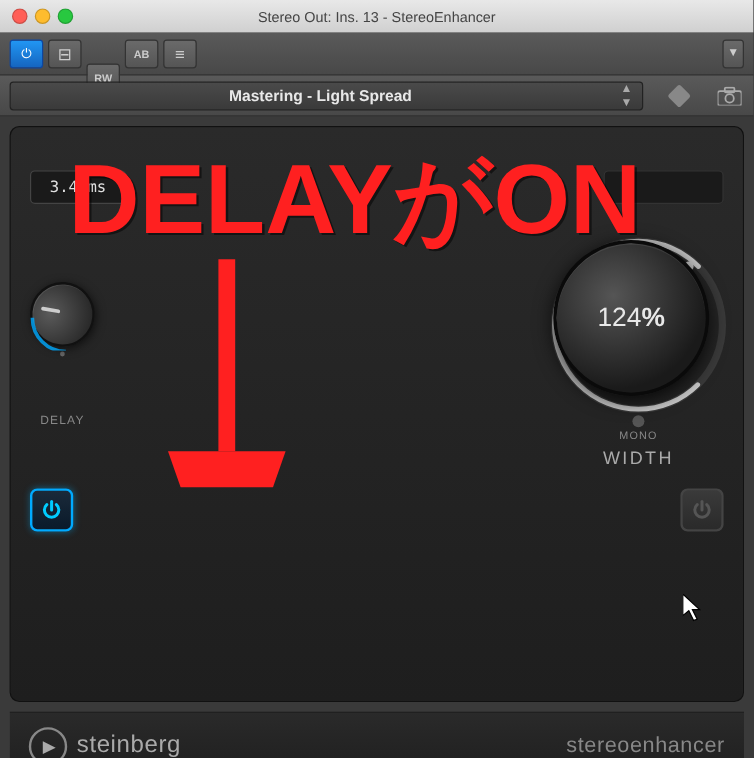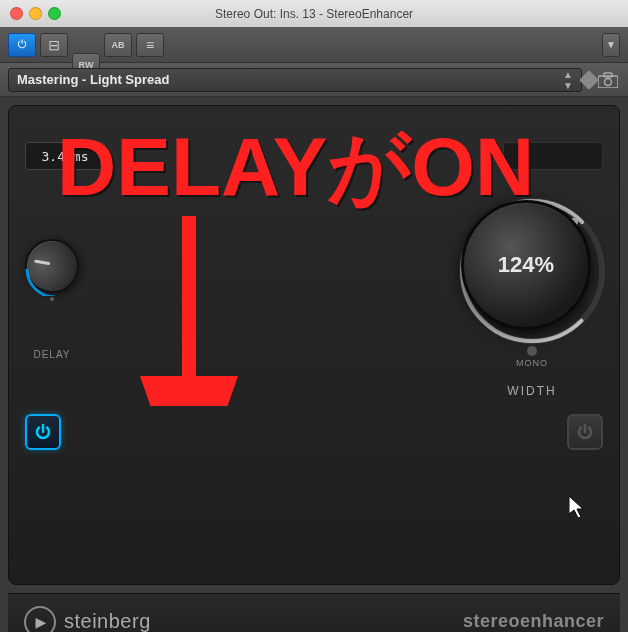--- a/index.html
+++ b/index.html
@@ -84,22 +84,23 @@
       font-size: 10px;
     }
 
     
     .preset-bar {
       height: 34px;
       background: linear-gradient(180deg, #5a5a5a 0%, #484848 100%);
       display: flex;
       align-items: center;
       padding: 0 8px;
-      gap: 0;
+      gap: 23px;
       border-bottom: 1px solid #333;
+      text-align: center;
     }
     .preset-selector {
       flex: 1;
       height: 24px;
       background: linear-gradient(180deg, #4a4a4a 0%, #3a3a3a 100%);
       border: 1px solid #222;
       border-radius: 3px;
       display: flex;
       align-items: center;
       padding: 0 8px;
@@ -271,21 +272,21 @@
     }
     .width-knob-center {
       position: absolute;
       top: 50%;
       left: 50%;
       transform: translate(-50%, -50%);
       text-align: center;
     }
     .width-value {
       font-size: 22px;
-      font-weight: 700;
+      font-weight: 400;
       color: #e8e8e8;
     }
     .width-unit {
       font-size: 22px;
       font-weight: 700;
       color: #e8e8e8;
     }
     .mono-label {
       font-size: 9px;
       color: #888;
@@ -367,21 +368,21 @@
     }
     .steinberg-text {
       font-size: 20px;
       font-weight: 400;
       color: #aaa;
       letter-spacing: 0.5px;
     }
     .stereoenhancer-text {
       font-size: 18px;
       color: #888;
-      font-weight: 700;
+      font-weight: 400;
       letter-spacing: 0.5px;
     }
 
     
     .cursor-overlay {
       position: absolute;
       bottom: 60px;
       right: 30px;
       z-index: 20;
       pointer-events: none;
@@ -477,21 +478,21 @@
           </svg>
           <div class="width-knob">
             <div class="width-knob-center">
               <span class="width-value">124</span><span class="width-unit">%</span>
             </div>
           </div>
         </div>
 
         <div style="width:10px;height:10px;background:#555;border-radius:50%;margin-top:4px;"></div>
         <span class="mono-label">MONO</span>
-        <span class="knob-label" style="margin-top:16px;font-size:12px;color:#aaa;letter-spacing:2px;text-align:right;">WIDTH</span>
+        <span class="knob-label" style="margin-top:6px;font-size:15px;color:#aaa;letter-spacing:2px;text-align:right;">WIDTH</span>
       </div>
 
 
     </div>
 
     <div class="bottom-controls">
 
       <div class="power-btn active">
         <svg width="18" height="18" viewBox="0 0 18 18" fill="none">
           <path d="M9 2V9" stroke="#00ccff" stroke-width="2.5" stroke-linecap="round"></path>

